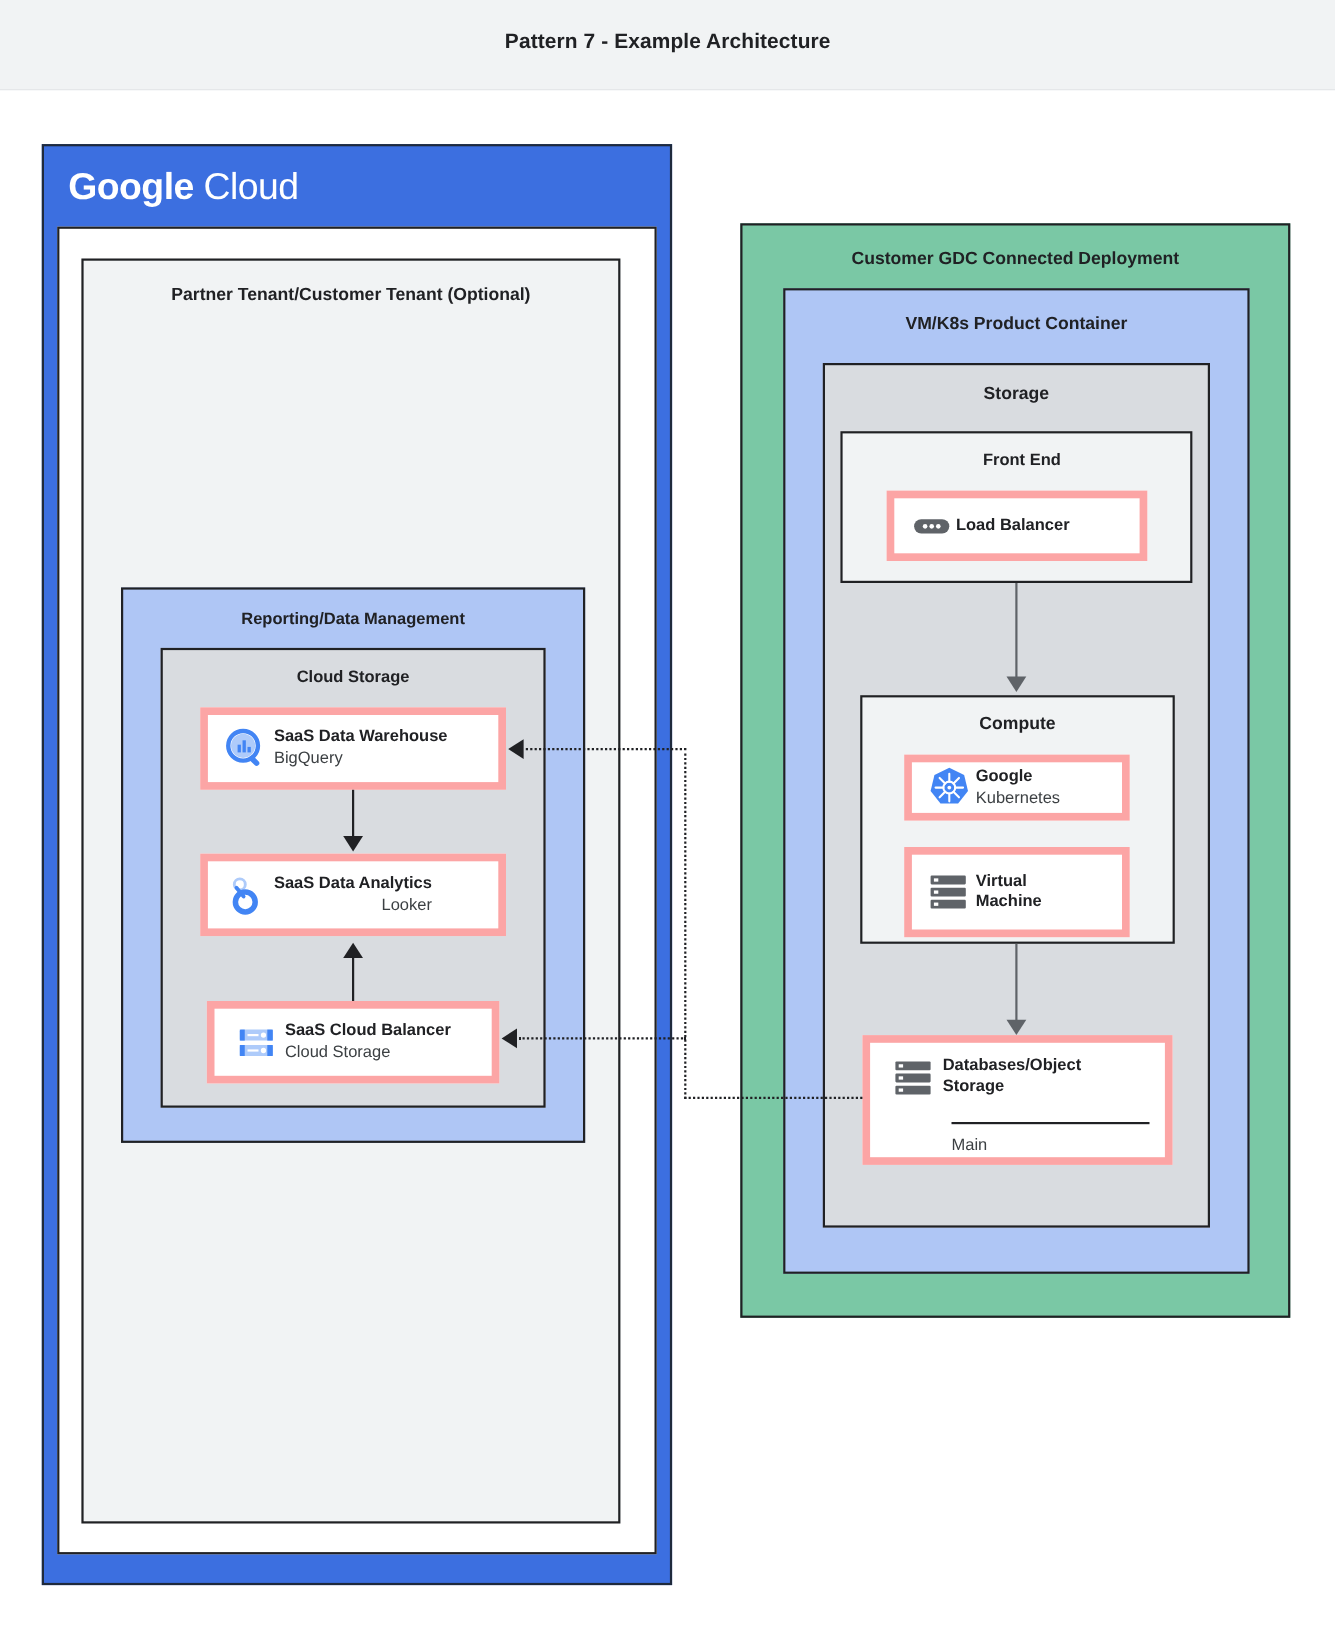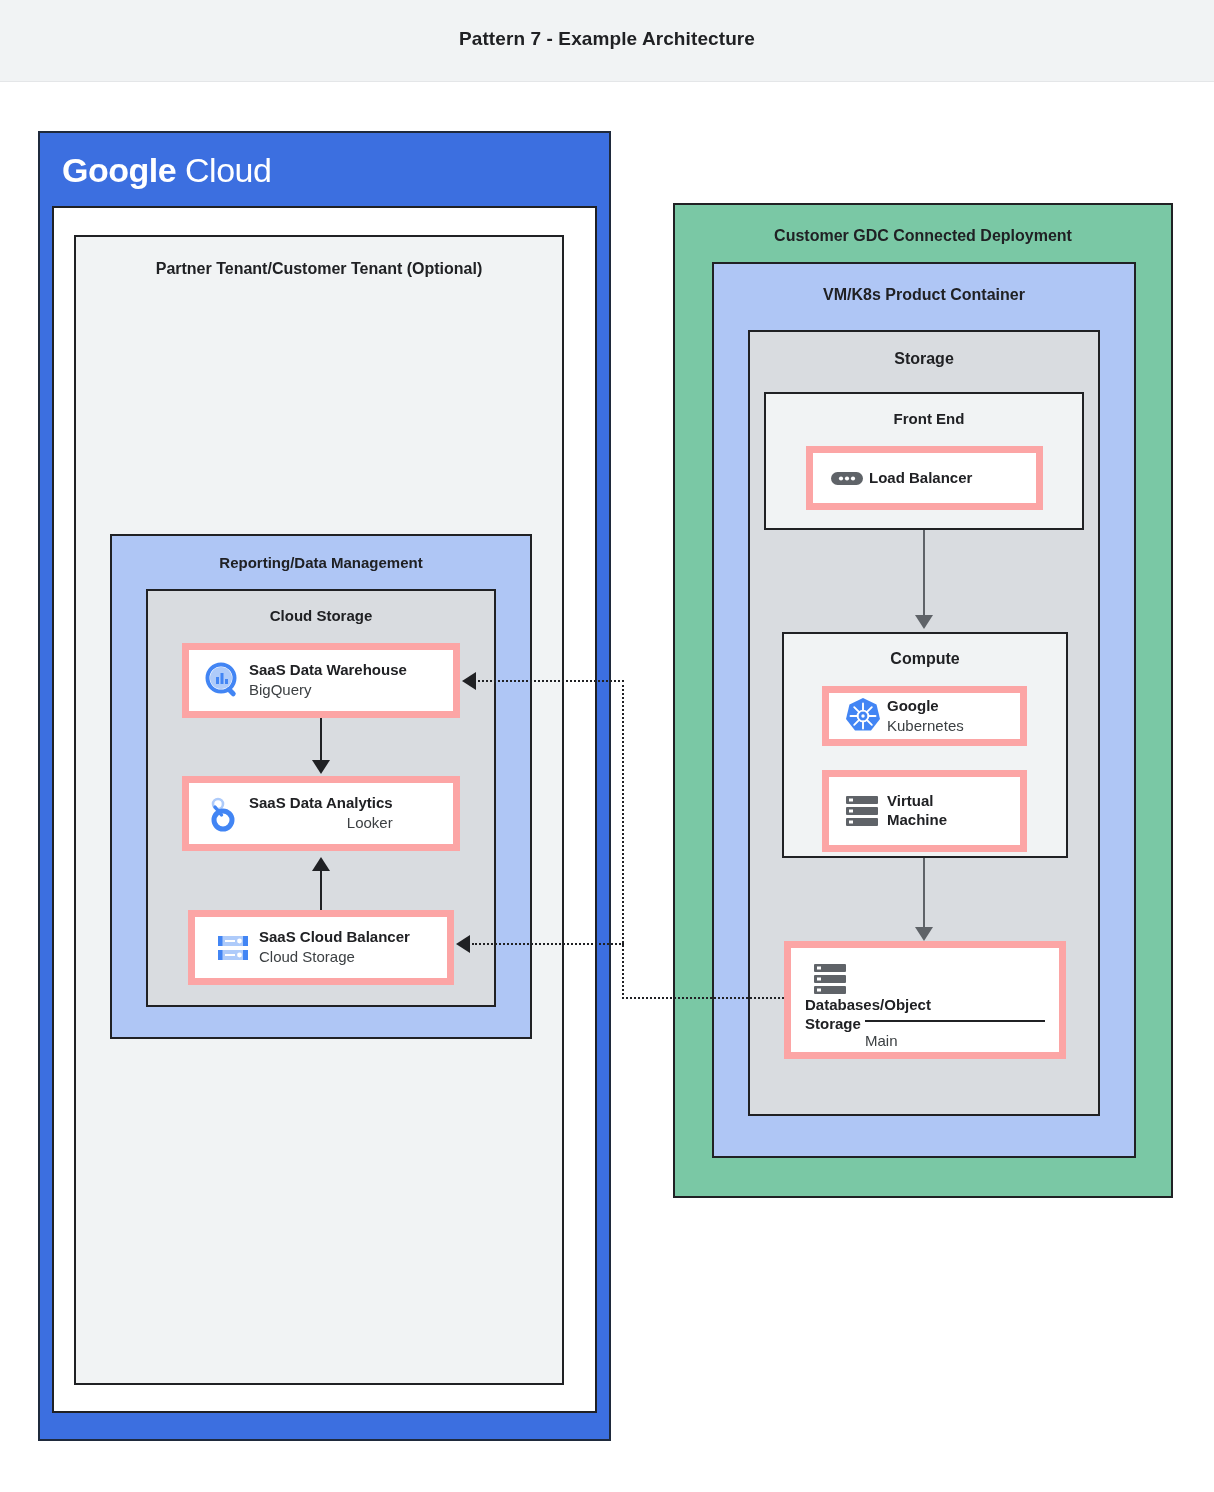--- a/index.html
+++ b/index.html
@@ -102,21 +102,21 @@
   #compute-box { left: 782px; top: 632px; width: 286px; height: 226px;
                  background: #f1f3f4; }
   #compute-title { top: 16px; font-size: 16px; }
 
   #cluster-leaf { left: 822px; top: 686px; width: 205px; height: 60px; }
   #vm-leaf      { left: 822px; top: 770px; width: 205px; height: 82px; }
   #cluster-leaf .leaf-ico, #vm-leaf .leaf-ico { width: 58px; padding-left: 10px; }
 
   #db-leaf { left: 784px; top: 941px; width: 282px; height: 118px;
              display: block; padding: 12px 14px 0 14px; }
-  #db-row { display: flex; align-items: flex-start; flex-direction: column; }
+  #db-row { display: flex; align-items: center; }
   #db-row .leaf-ico { width: 52px; padding-top: 2px; }
   #db-divider { position: absolute; left: 74px; right: 14px; top: 72px;
                 height: 2px; background: #202124; }
   #db-sub { position: absolute; left: 74px; top: 84px;
             font-size: 15px; color: #3c4043; }
 
   
   .svgico { display: block; }
 
   

